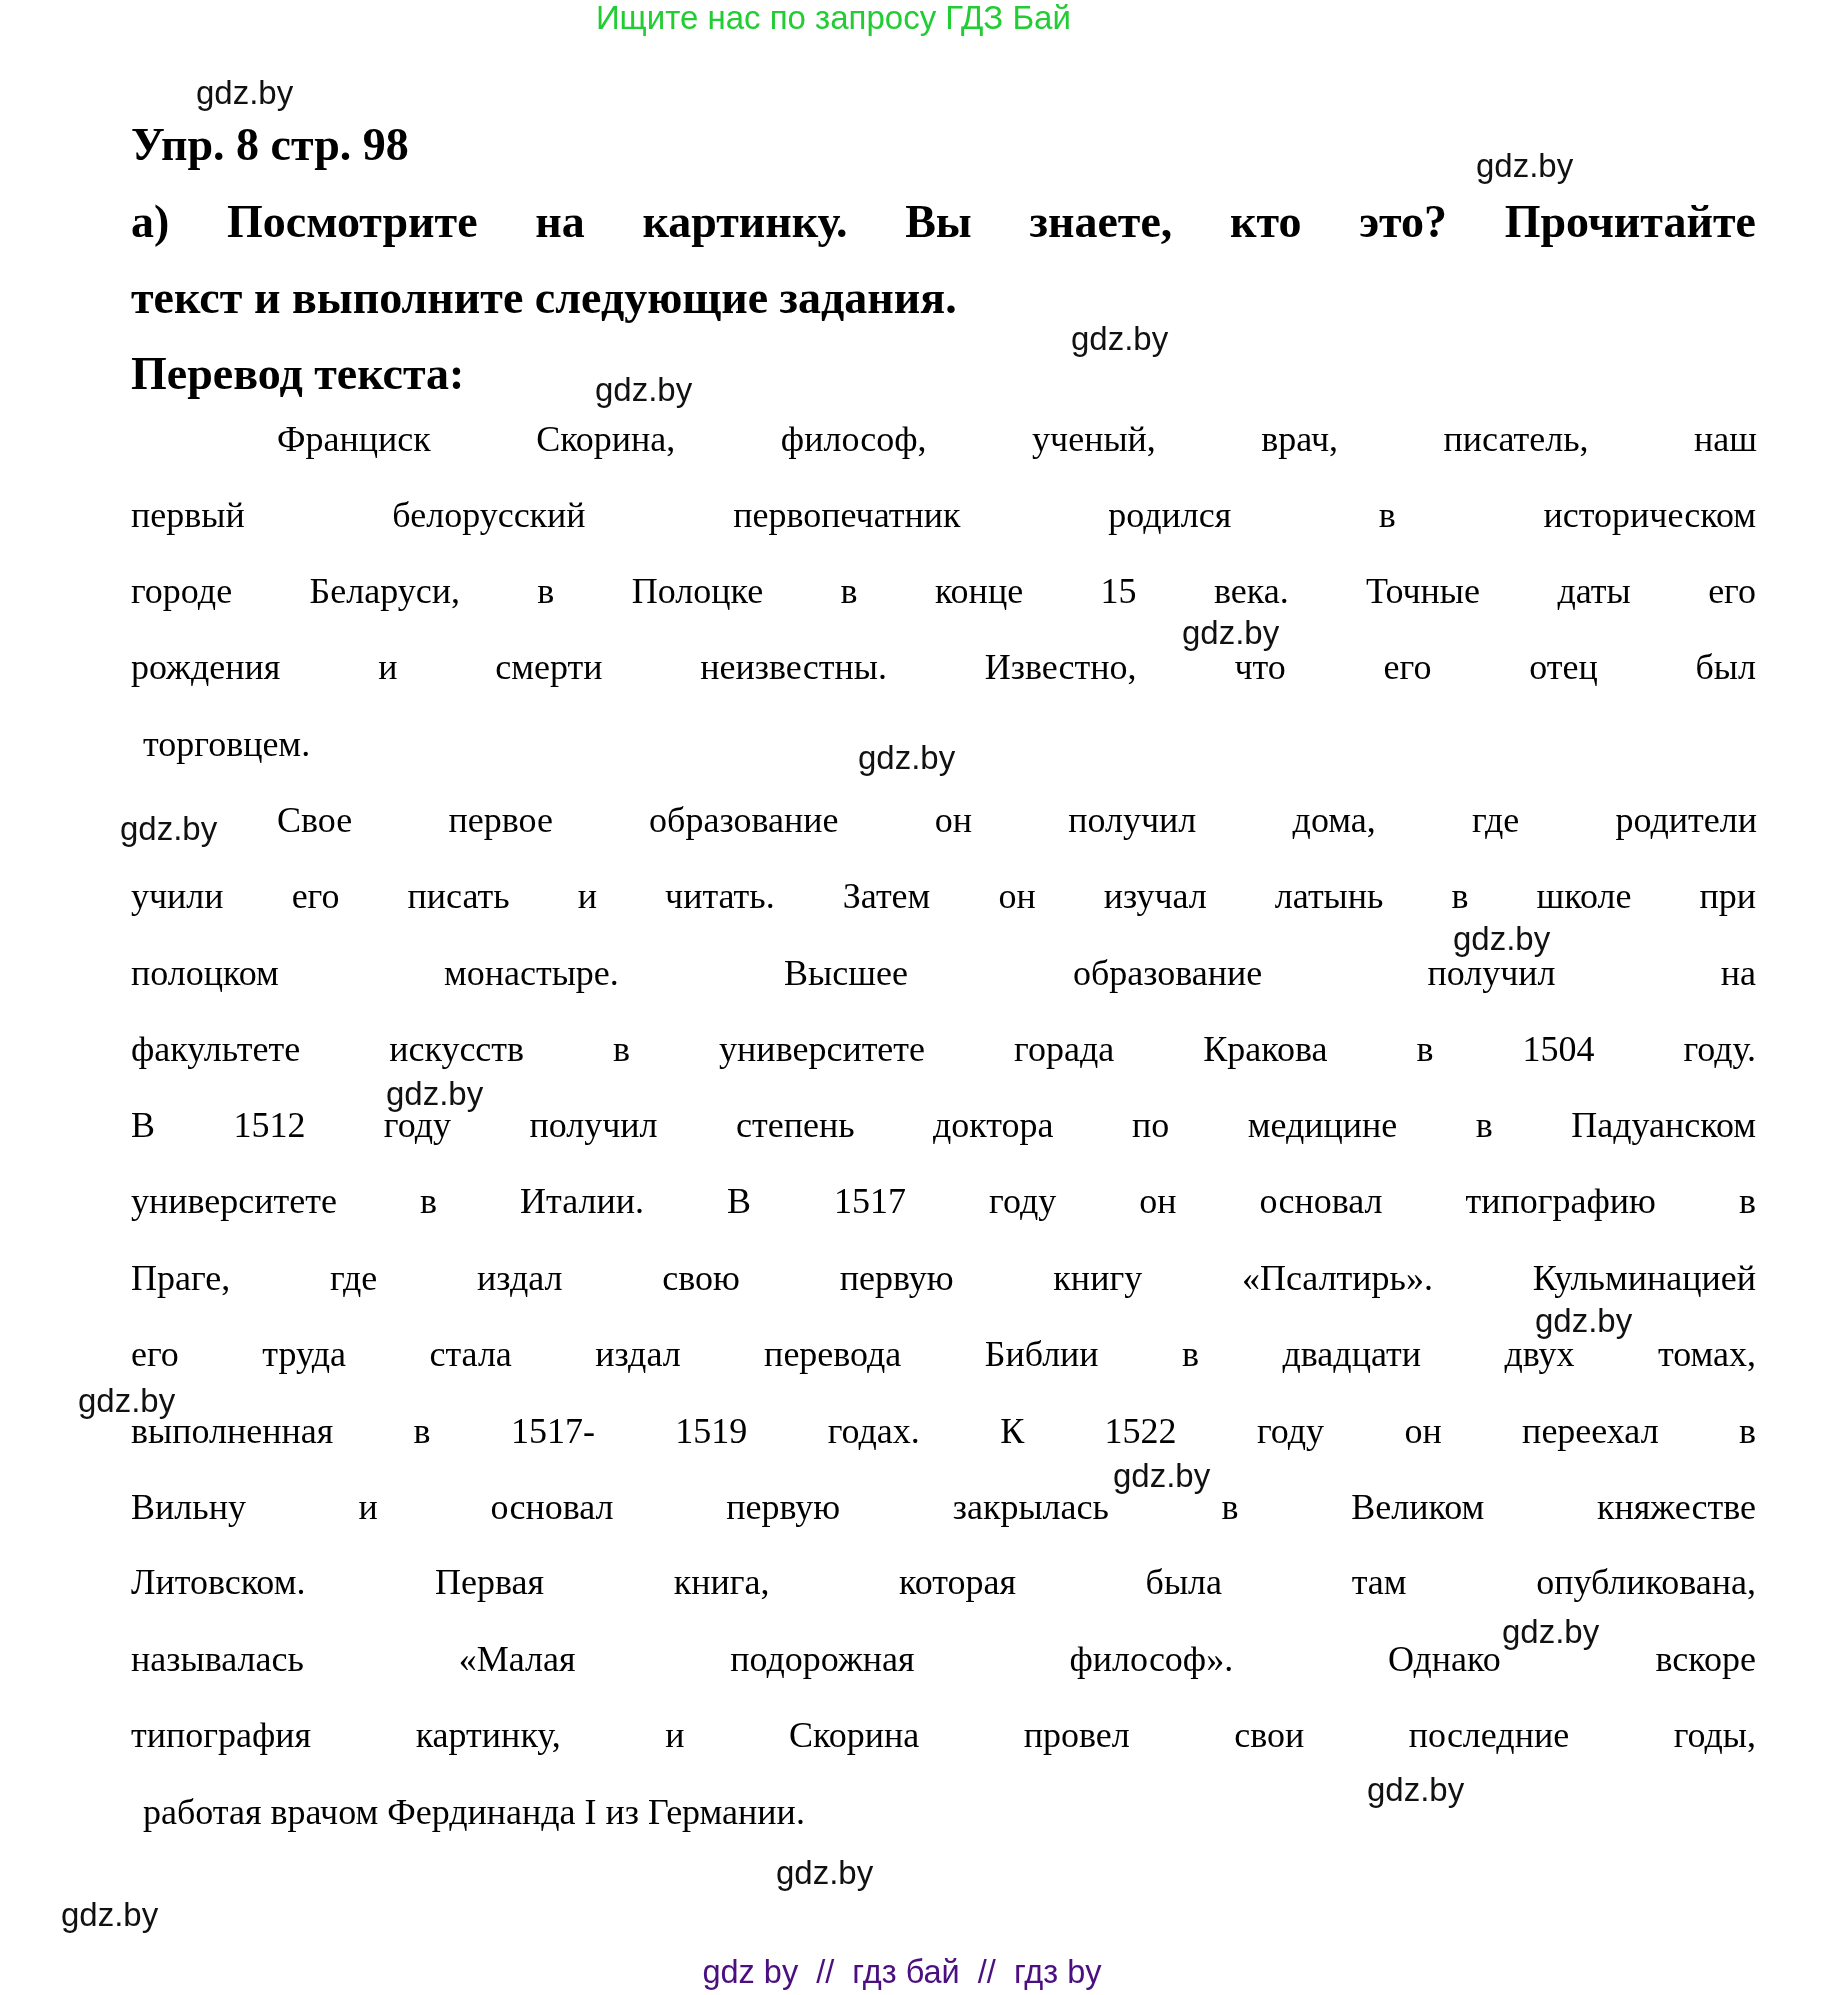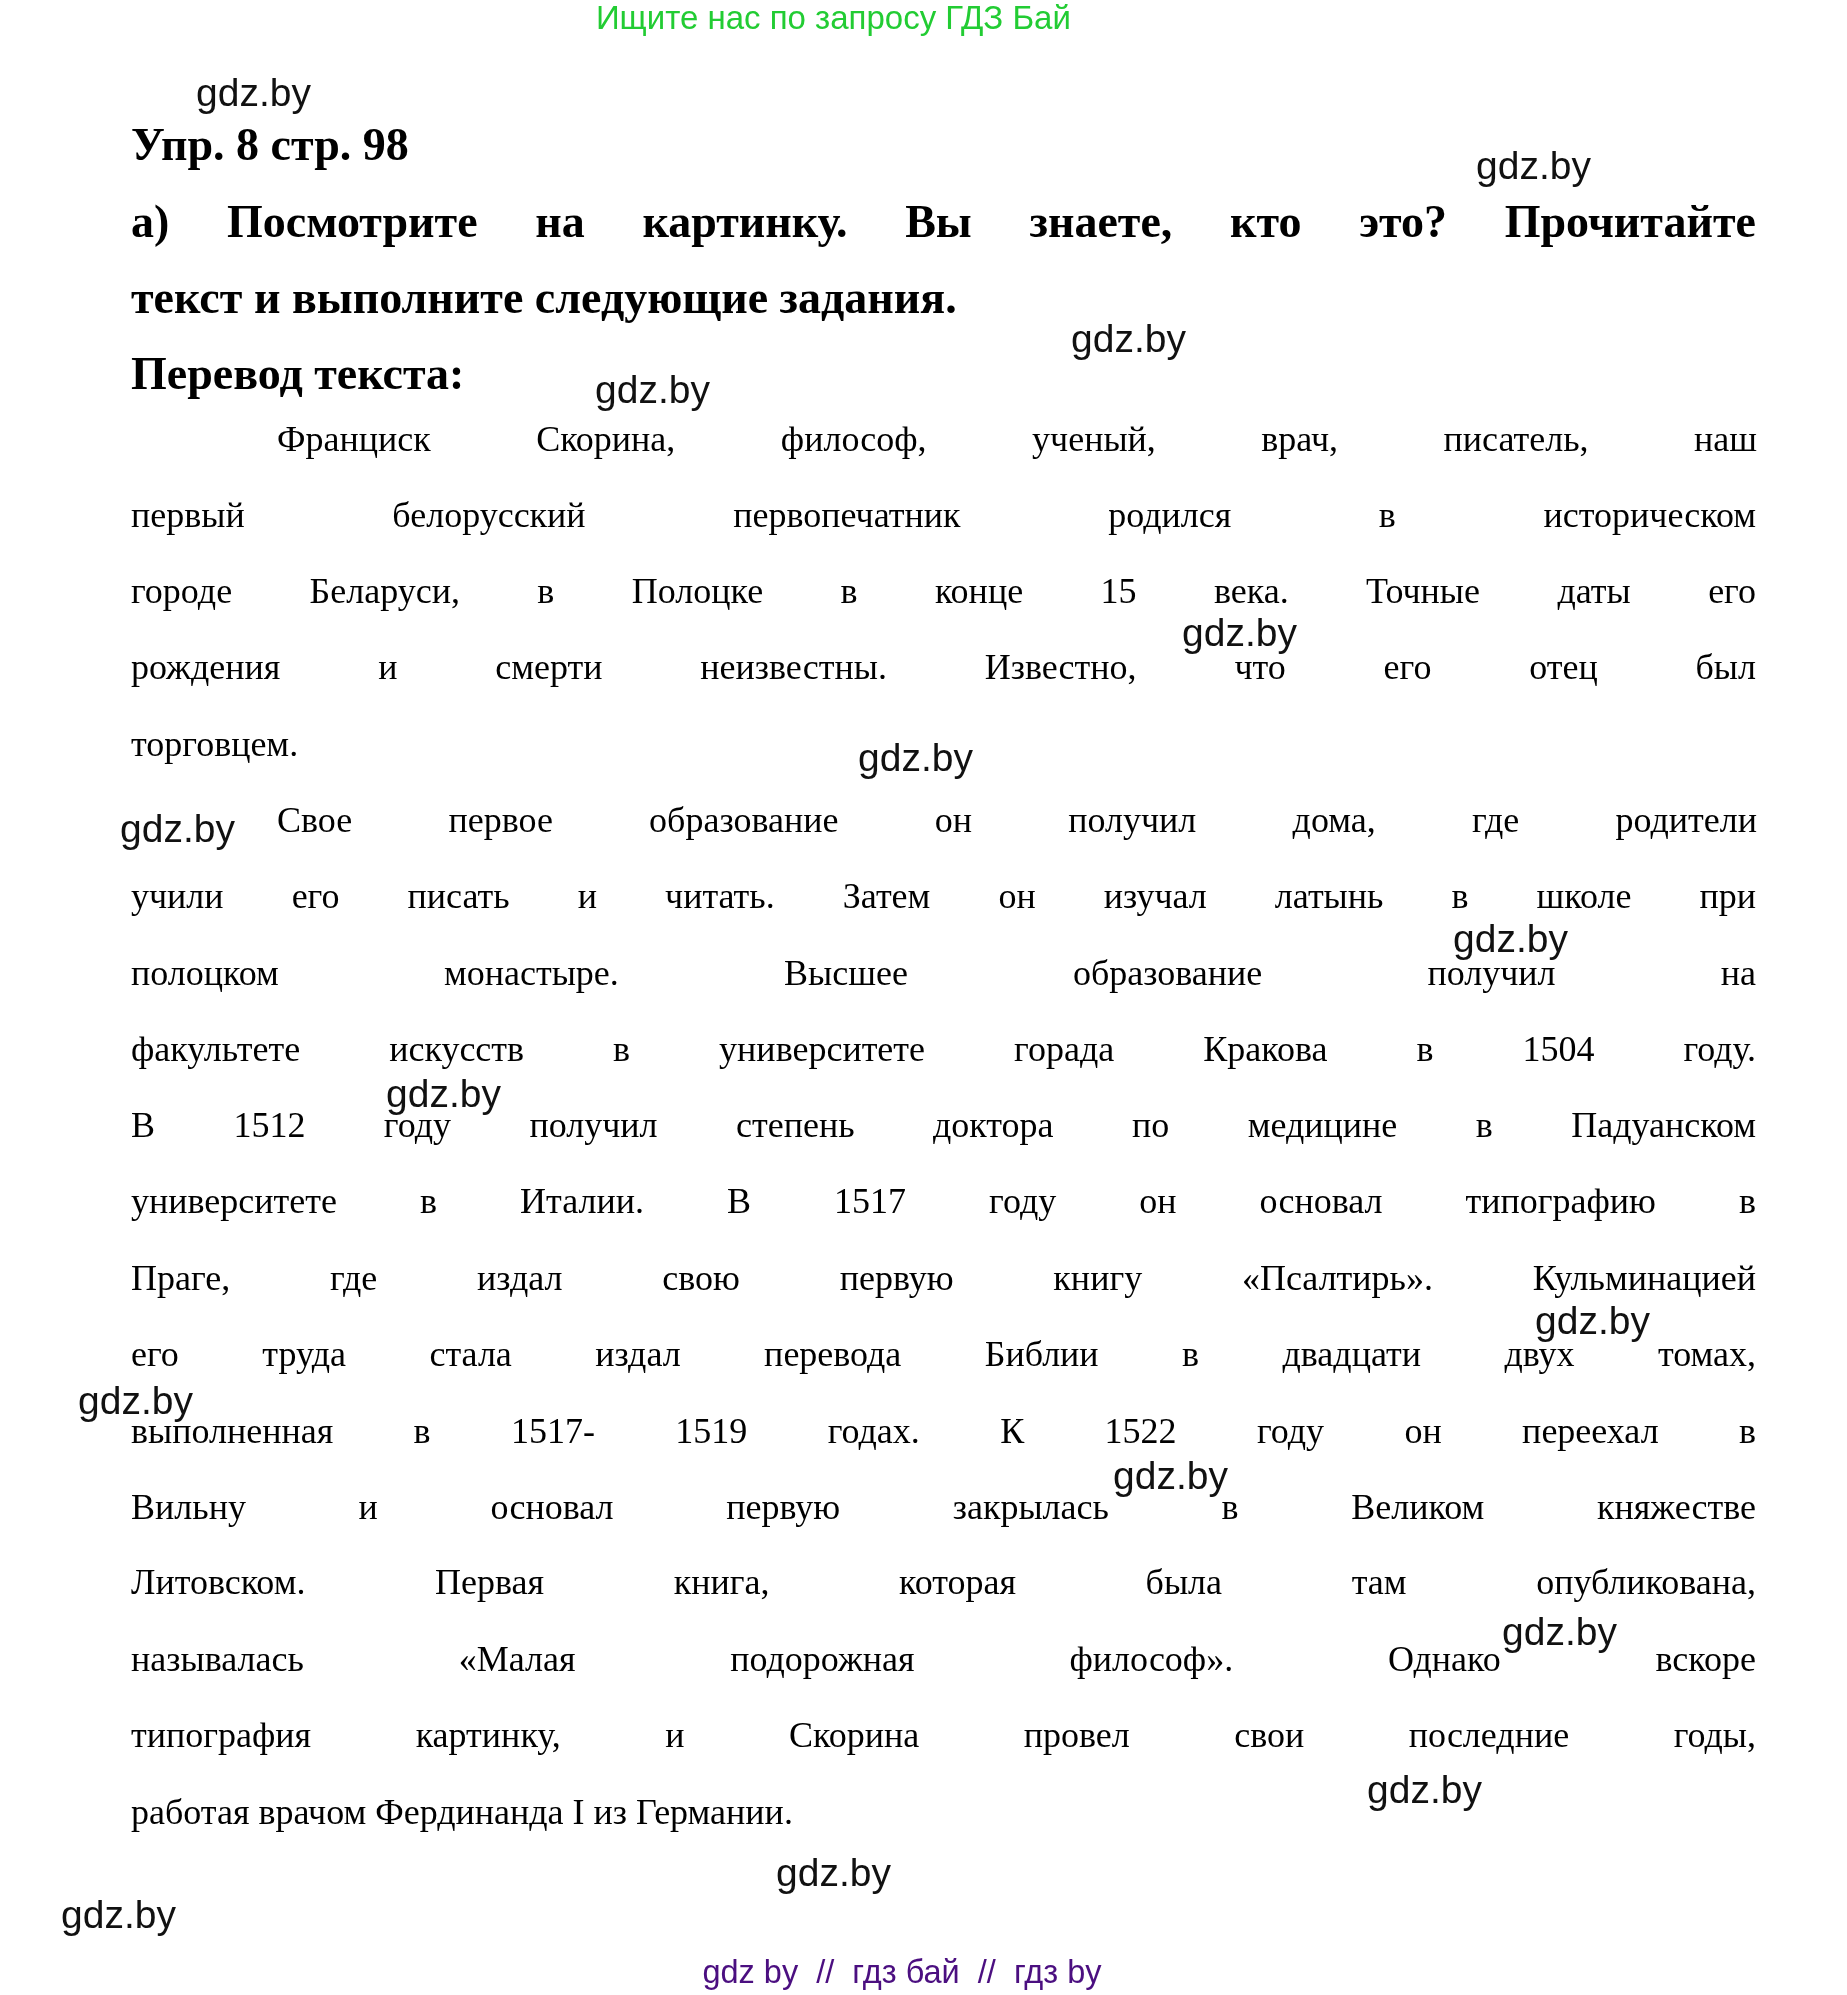--- a/index.html
+++ b/index.html
@@ -16,24 +16,24 @@
       color: #000; white-space: nowrap; line-height: 57px;
     }
     .heading.just { text-align: justify; text-align-last: justify; }
     .line {
       position: absolute; left: 131px; width: 1625px;
       font-family: Liberation Serif, serif; font-size: 36px; line-height: 57px;
       color: #000; white-space: nowrap;
       text-align: justify; text-align-last: justify;
     }
     .line.indent { left: 277px; width: 1480px; }
-    .line.last { text-align: right; text-align-last: left; }
+    .line.last { text-align: right; text-align-last: left; margin-left: 12px; }
     .wm {
       position: absolute; font-family: "Liberation Sans", sans-serif;
-      font-size: 39px; line-height: 31.5px; color: #111; white-space: nowrap;
+      font-size: 33px; line-height: 31.5px; color: #111; white-space: nowrap;
     }
     .footer {
       position: absolute; left: 0; top: 1955px; width: 1804px; text-align: center;
       font-family: "Liberation Sans", sans-serif; font-size: 32.5px; line-height: 35px;
       color: #4b0f80; white-space: pre;
     }
   </style>
 </head>
 <body>
 

